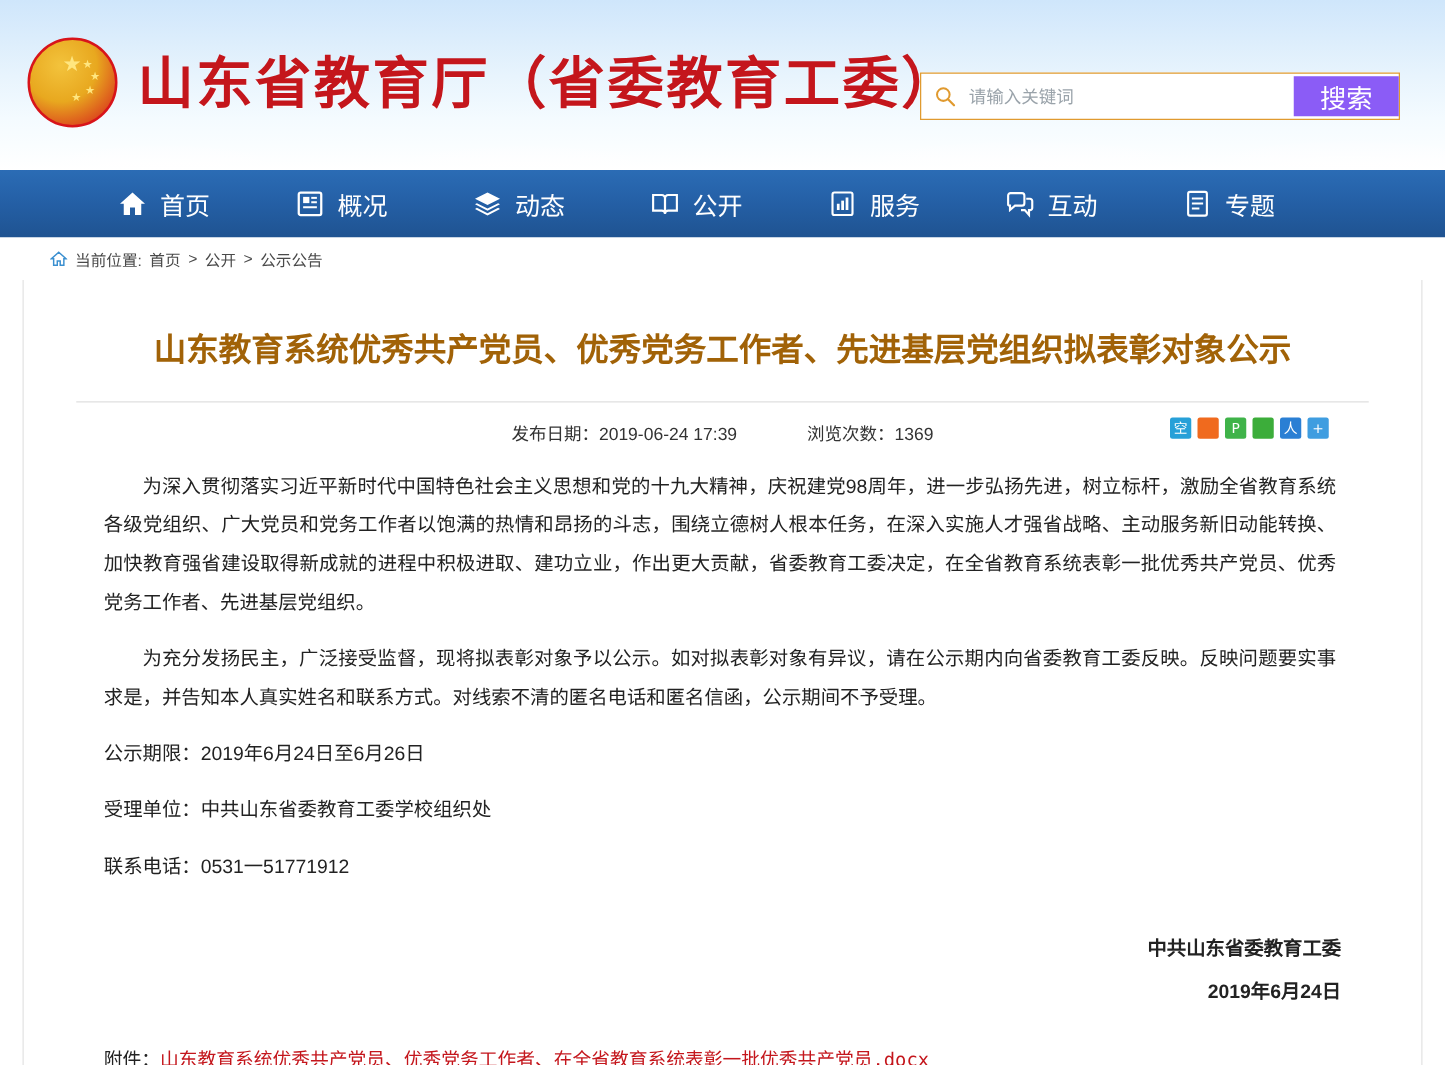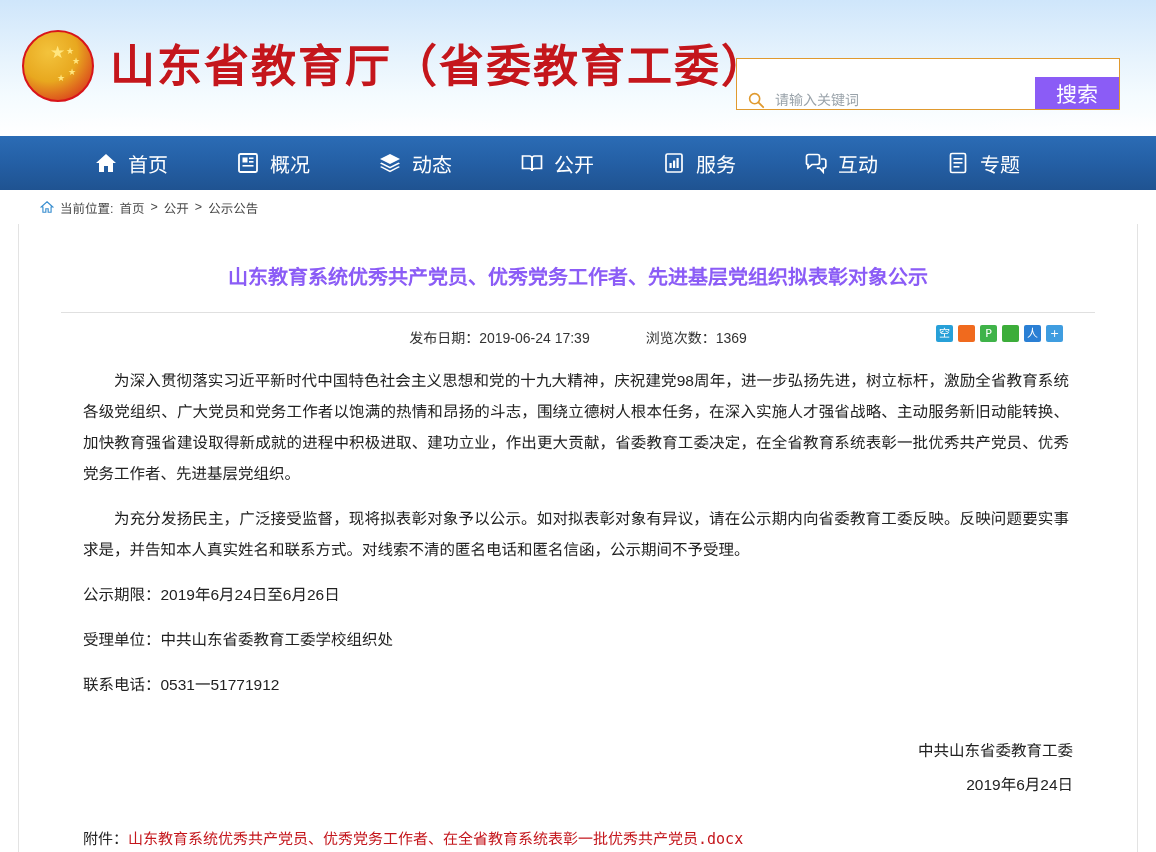--- a/index.html
+++ b/index.html
@@ -50,24 +50,24 @@
   .site-title {
     position: absolute; left: 110px; top: 30px;
     font-family: "DejaVu Sans", "Liberation Sans", sans-serif;
     font-size: 45px; font-weight: bold; color: #c4161c;
     letter-spacing: 2px;
     text-shadow: 0 1px 0 rgba(255,255,255,0.6);
     white-space: nowrap;
   }
   .search-box {
     position: absolute; right: 36px; top: 58px;
-    display: flex; align-items: flex-end;
+    display: flex; align-items: center;
     border: 1px solid #e09a2f;
     background: #ffffff;
-    height: 52px;
+    height: 38px;
     width: 384px;
   }
   .search-field {
     flex: 1; display: flex; align-items: center; gap: 8px; padding: 0 10px;
   }
   .search-icon { width: 18px; height: 18px; flex: none; }
   .search-input {
     border: 0; outline: none; width: 100%; height: 100%;
     font-size: 14px; color: #333; background: transparent;
     font-family: "Liberation Sans", "DejaVu Sans", sans-serif;
@@ -113,21 +113,21 @@
   .wrap { padding: 0 18px 0 18px; }
   .card {
     background: #ffffff;
     border: 1px solid #e3e3e3;
     border-top: 0;
     min-height: 616px;
     padding: 34px 64px 20px 64px;
   }
   .doc-title {
     text-align: center;
-    font-size: 20px; font-weight: bold; color: #8b5cf6;
+    font-size: 26px; font-weight: bold; color: #a16207;
     font-family: "DejaVu Sans", "Liberation Sans", sans-serif;
     line-height: 1.5;
     padding: 4px 0 20px 0;
     border-bottom: 1px solid #e0e0e0;
     margin: 0 -22px;
   }
   .meta {
     display: flex; align-items: center; justify-content: center;
     gap: 56px; padding: 14px 0 18px 0;
     font-size: 14px; color: #333;
@@ -145,21 +145,21 @@
   .sh-qq { background: #27a0d8; }
   .sh-rss { background: #f06a1e; }
   .sh-p { background: #3fb349; }
   .sh-wx { background: #3cad3a; }
   .sh-ren { background: #2a7fd4; }
   .sh-more { background: #3f9de0; }
 
   .body-text { font-size: 15.5px; color: #222; line-height: 2.0; }
   .body-text p { margin: 0 4px 14px 0; text-align: justify; }
   .indent { text-indent: 2em; }
-  .sign { text-align: right; margin-top: 34px; line-height: 2.2; font-size: 15.5px; color: #222; }
+  .sign { text-align: right; margin-top: 34px; line-height: 2.2; font-size: 15.5px; color: #222; font-weight: bold; }
   .attach { margin-top: 22px; font-size: 15px; color: #222; }
   .attach a { color: #c4161c; text-decoration: none; }
   .attach .ext { font-family: "DejaVu Sans Mono", monospace; }
 </style>
 </head>
 <body>
 
 <div class="header">
   <div class="header-clouds"></div>
 

